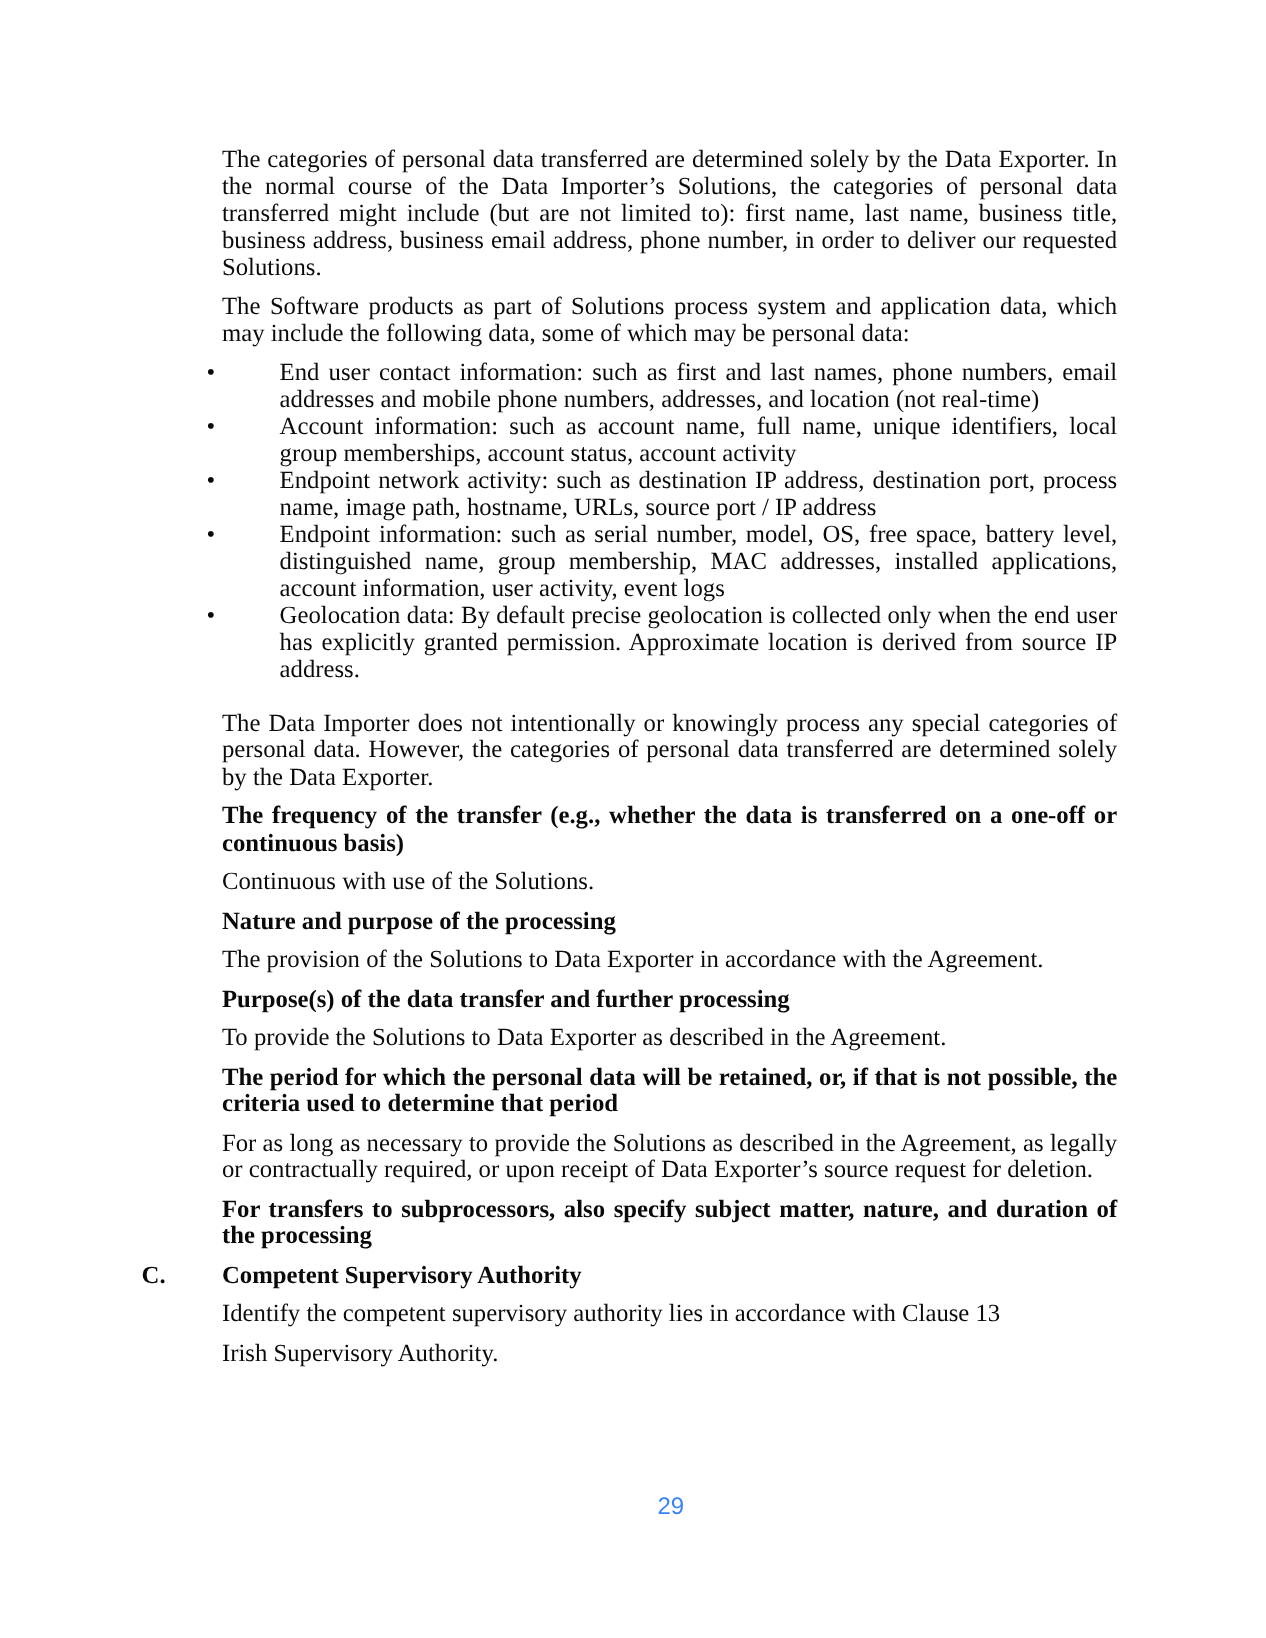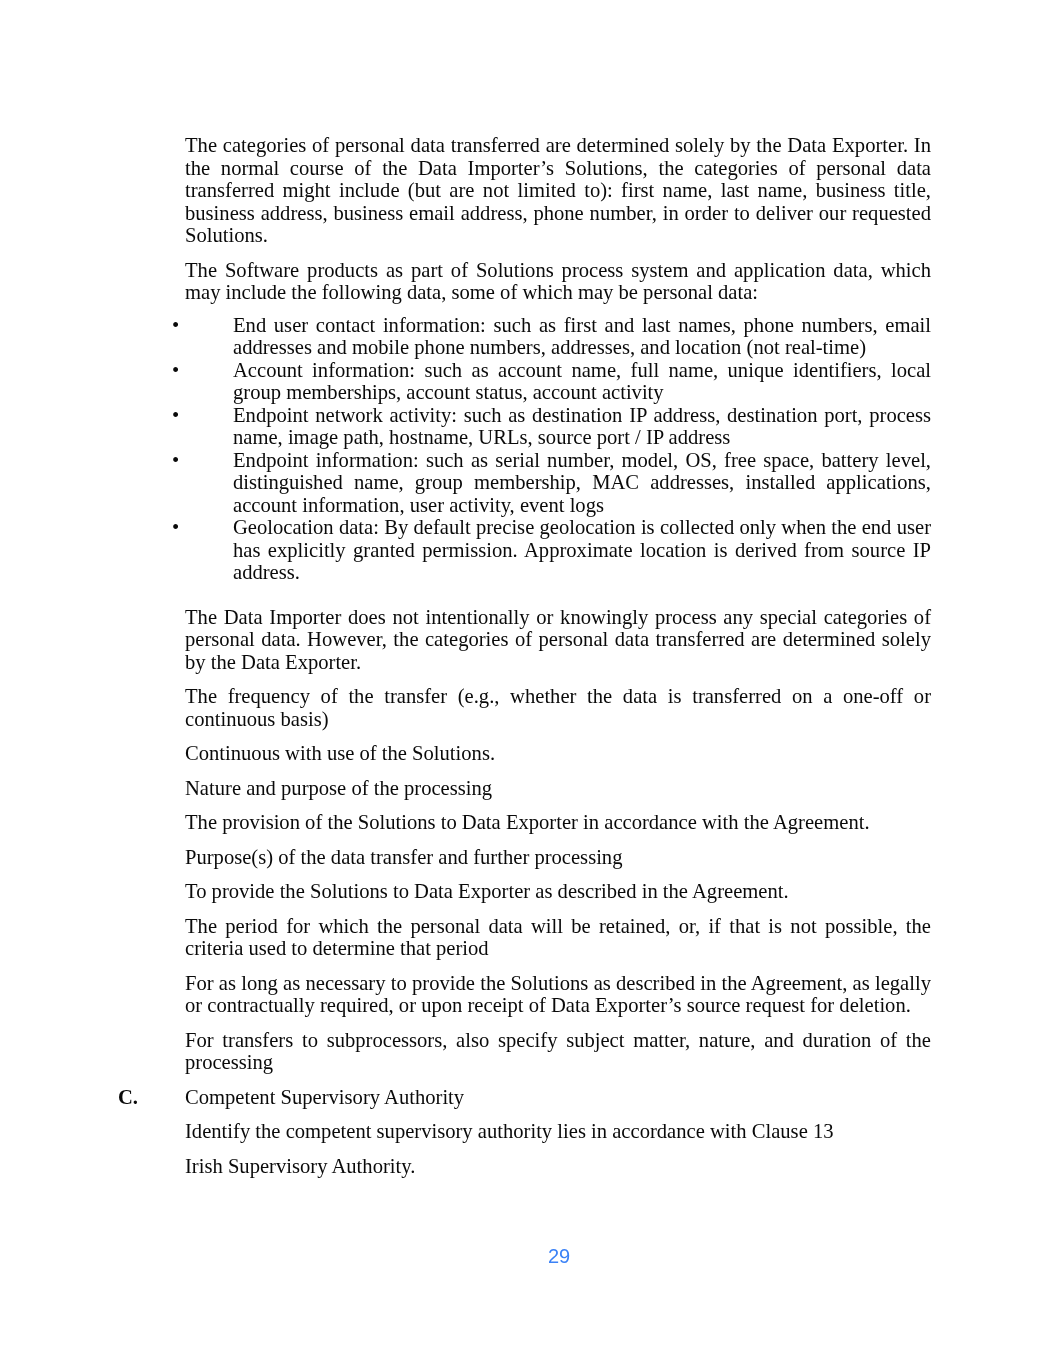--- a/index.html
+++ b/index.html
@@ -19,23 +19,23 @@
   .content {
     position: absolute;
     left: 185px;
     top: 122px;
     width: 746px;
     font-size: 20.6px;
     line-height: 22.5px;
     text-align: justify;
   }
   .content p {
-    margin: 12px 0 10px 0;
+    margin: 0 0 10px 0;
   }
-  .bold { font-weight: normal; }
+  .bold { font-weight: bold; }
   .italic { }
   ul.bullets {
     list-style: none;
     margin: 0 0 22px 0;
     padding: 0;
   }
   ul.bullets li {
     position: relative;
     padding-left: 48px;
     margin: 0;

